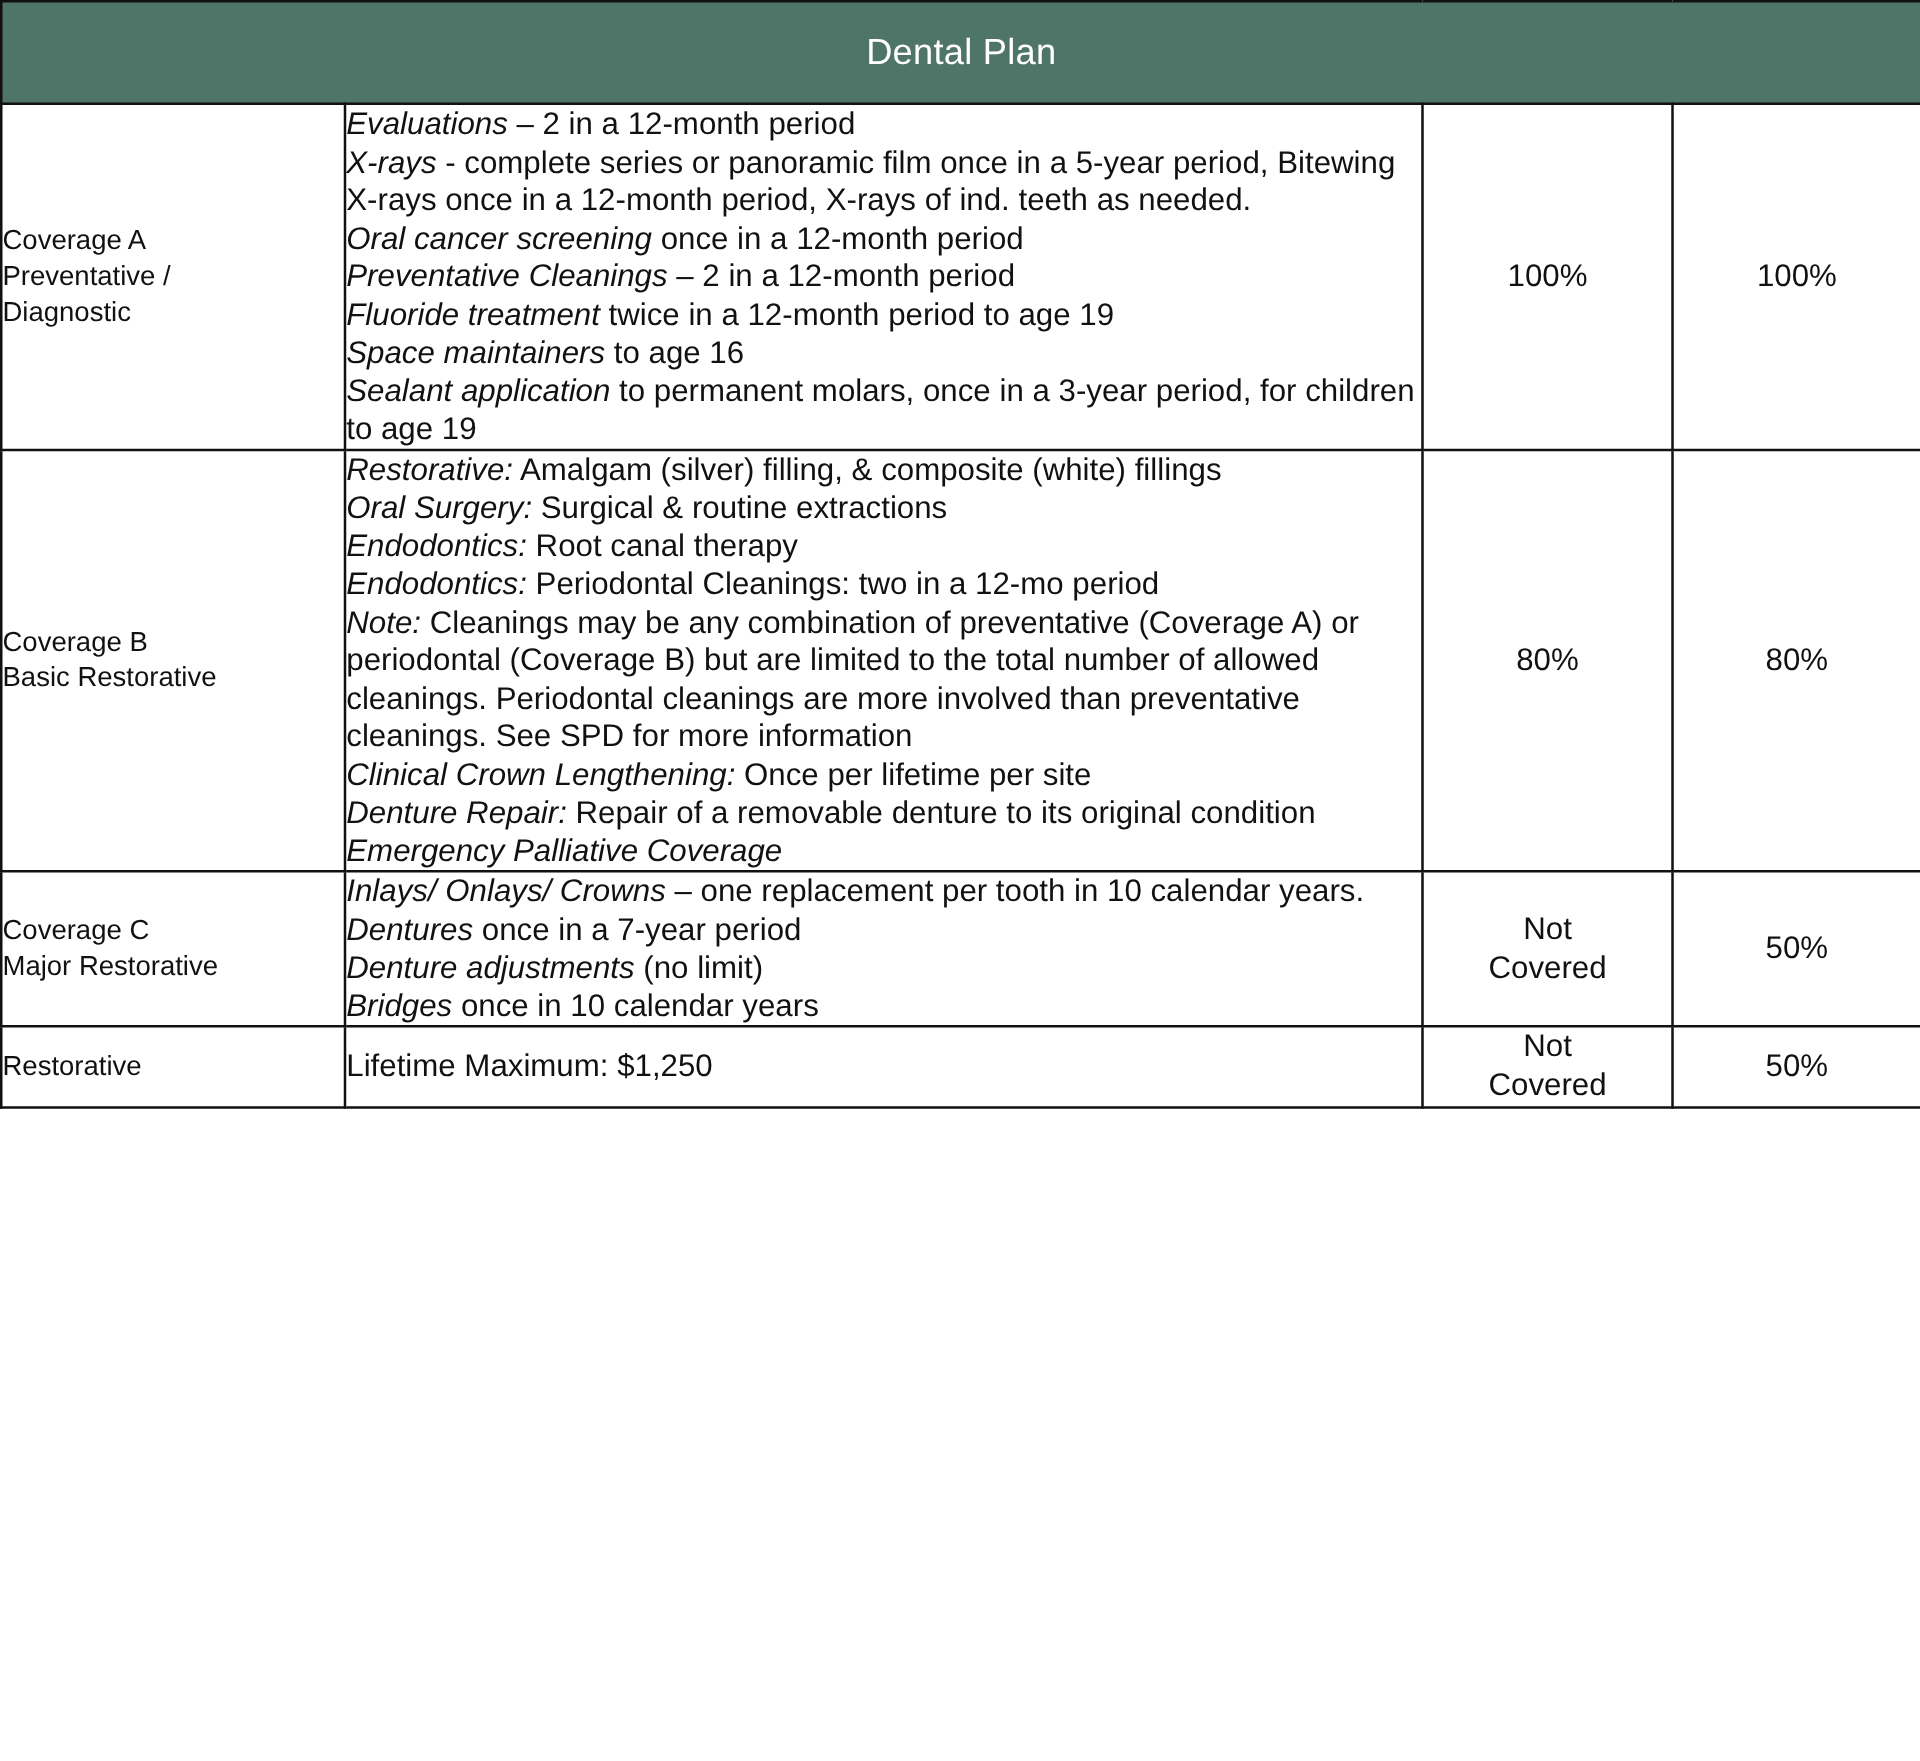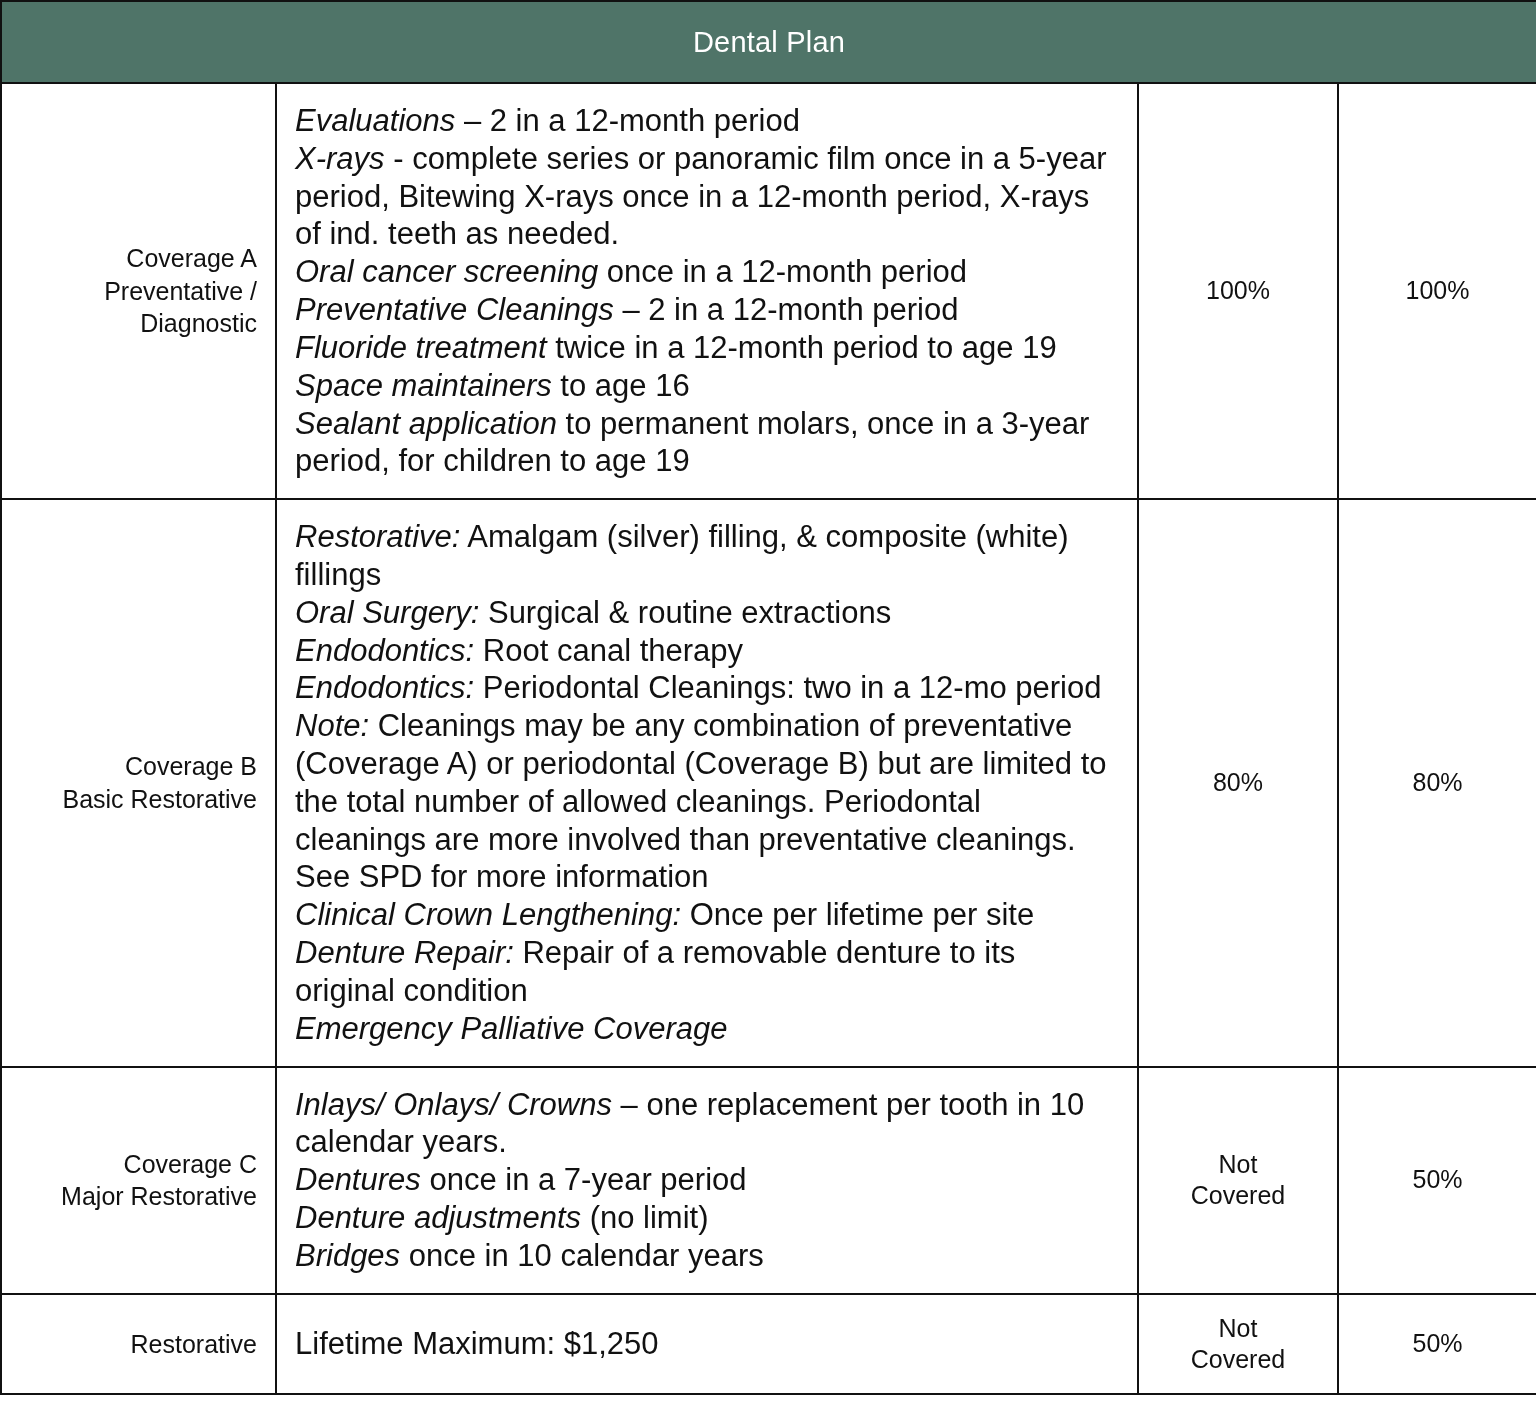--- a/index.html
+++ b/index.html
@@ -16,21 +16,21 @@
     background: #ffffff;
   }
   table.plan {
     width: 1536px;
     border-collapse: collapse;
     table-layout: fixed;
   }
   table.plan td, table.plan th {
     border: 2px solid #111111;
     vertical-align: middle;
-    padding: 18px;
+    padding: 0;
   }
   .title-cell {
     background: #4f7468;
     color: #ffffff;
     text-align: center;
     font-size: 29px;
     font-weight: 400;
     height: 82px;
     letter-spacing: 0.2px;
   }
@@ -52,30 +52,30 @@
     line-height: 1.25;
   }
   .val {
     text-align: center;
     font-size: 25px;
     color: #111111;
     line-height: 1.25;
     padding: 8px 4px;
   }
   .cov-label {
-    text-align: right;
-    font-size: 25px;
+    text-align: left;
+    font-size: 22px;
     color: #111111;
     line-height: 1.3;
     padding: 8px 6px;
     white-space: pre-line;
   }
   .detail {
     text-align: left;
-    font-size: 31px;
+    font-size: 25px;
     color: #111111;
     line-height: 1.22;
     padding: 12px 14px 16px 16px;
   }
   .detail .line { display: block; }
   .detail em { font-style: italic; }
   .pad-a { padding-bottom: 92px; }
   .pad-b { padding-bottom: 14px; }
   .col-low  { width: 200px; }
   .col-high { width: 199px; }

